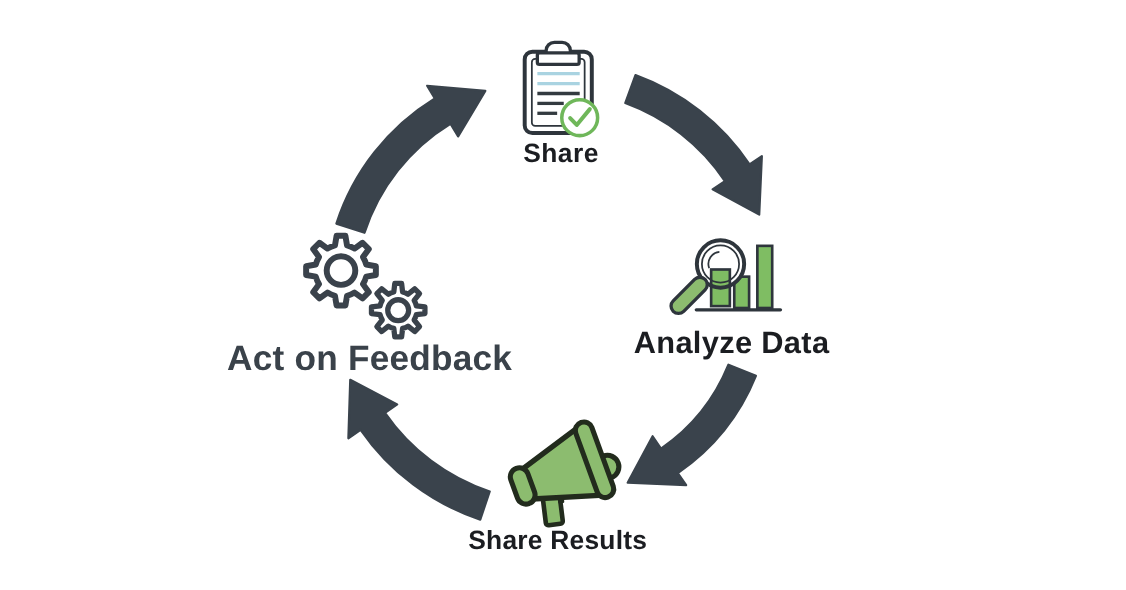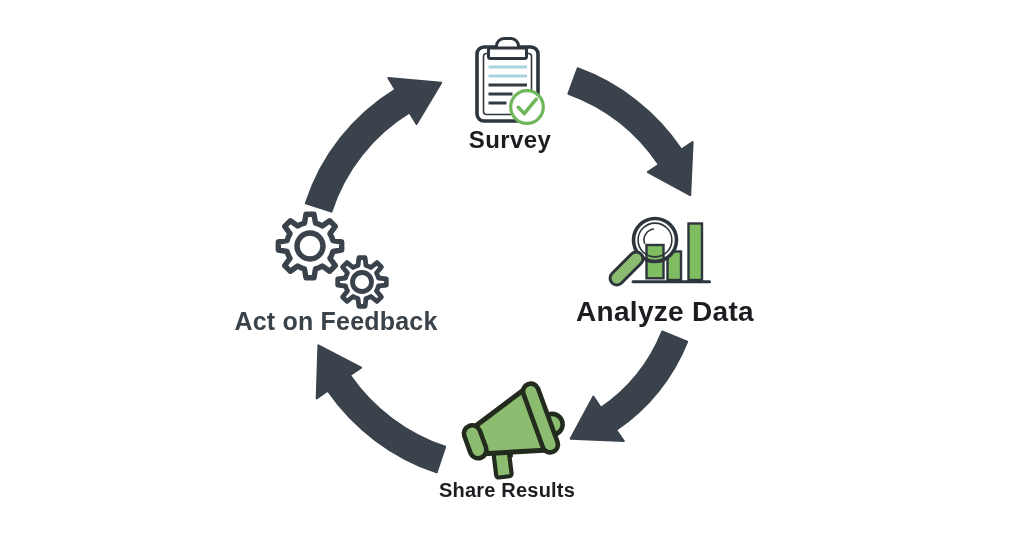--- a/index.html
+++ b/index.html
@@ -8,22 +8,22 @@
     background:var(--background,#ffffff);
     font-family:"Liberation Sans",sans-serif;
   }
   svg{position:absolute;left:0;top:0;}
   .label{
     position:absolute;transform:translateX(-50%);
     white-space:nowrap;font-weight:700;line-height:1;
   }
   .label-survey {left:510px;top:128px;font-size:24px;letter-spacing:.4px;color:var(--label-black,#1b1d21);}
   .label-analyze{left:665px;top:298px;font-size:28px;letter-spacing:.3px;color:var(--label-black,#1b1d21);}
-  .label-act    {left:336px;top:309px;font-size:25px;letter-spacing:.2px;color:var(--label-charcoal,#3a424a);}
-  .label-share  {left:507px;top:480px;font-size:20px;letter-spacing:.2px;color:var(--label-black,#1b1d21);}
+  .label-act    {left:336px;top:309px;font-size:32px;letter-spacing:.2px;color:var(--label-charcoal,#3a424a);}
+  .label-share  {left:507px;top:480px;font-size:24px;letter-spacing:.2px;color:var(--label-black,#1b1d21);}
 
   .board      {fill:#fff;stroke:var(--icon-outline,#2e353c);stroke-width:3.6;}
   .board-thin {fill:none;stroke:var(--icon-outline,#2e353c);stroke-width:1.6;}
   .clip       {fill:#fff;stroke:var(--icon-outline,#2e353c);stroke-width:3;}
   .ln-blue    {stroke:var(--clipboard-line-blue,#a9d3e1);stroke-width:3;}
   .ln-dark    {stroke:var(--clipboard-line-dark,#333a40);stroke-width:3;}
   .chk-ring   {fill:#fff;stroke:var(--check-green,#6fb75a);stroke-width:3.2;}
   .chk-mark   {fill:none;stroke:var(--check-green,#6fb75a);stroke-width:3.6;stroke-linecap:round;stroke-linejoin:round;}
 
   .bar        {fill:var(--bar-green,#7fbd63);stroke:var(--icon-outline,#2e353c);stroke-width:2.4;}
@@ -92,17 +92,17 @@
       </g>
       <g transform="rotate(-20 513 428)">
         <circle class="mega" cx="551" cy="438" r="10.5" stroke-width="4.6"></circle>
         <path class="mega" d="M473 415 L539 395 L539 461 L473 441 Z" stroke-width="5"></path>
         <rect class="mega" x="464.5" y="411" width="16.5" height="34" rx="8.2" stroke-width="4.6"></rect>
         <rect class="mega" x="534.5" y="392" width="15.5" height="72" rx="7.5" stroke-width="4.6"></rect>
       </g>
     </g>
   </svg>
 
-  <div class="label label-survey">Survey</div>
+  <div class="label label-survey">Share</div>
   <div class="label label-analyze">Analyze Data</div>
   <div class="label label-share">Share Results</div>
   <div class="label label-act">Act on Feedback</div>
 </div>
 
 </body></html>

